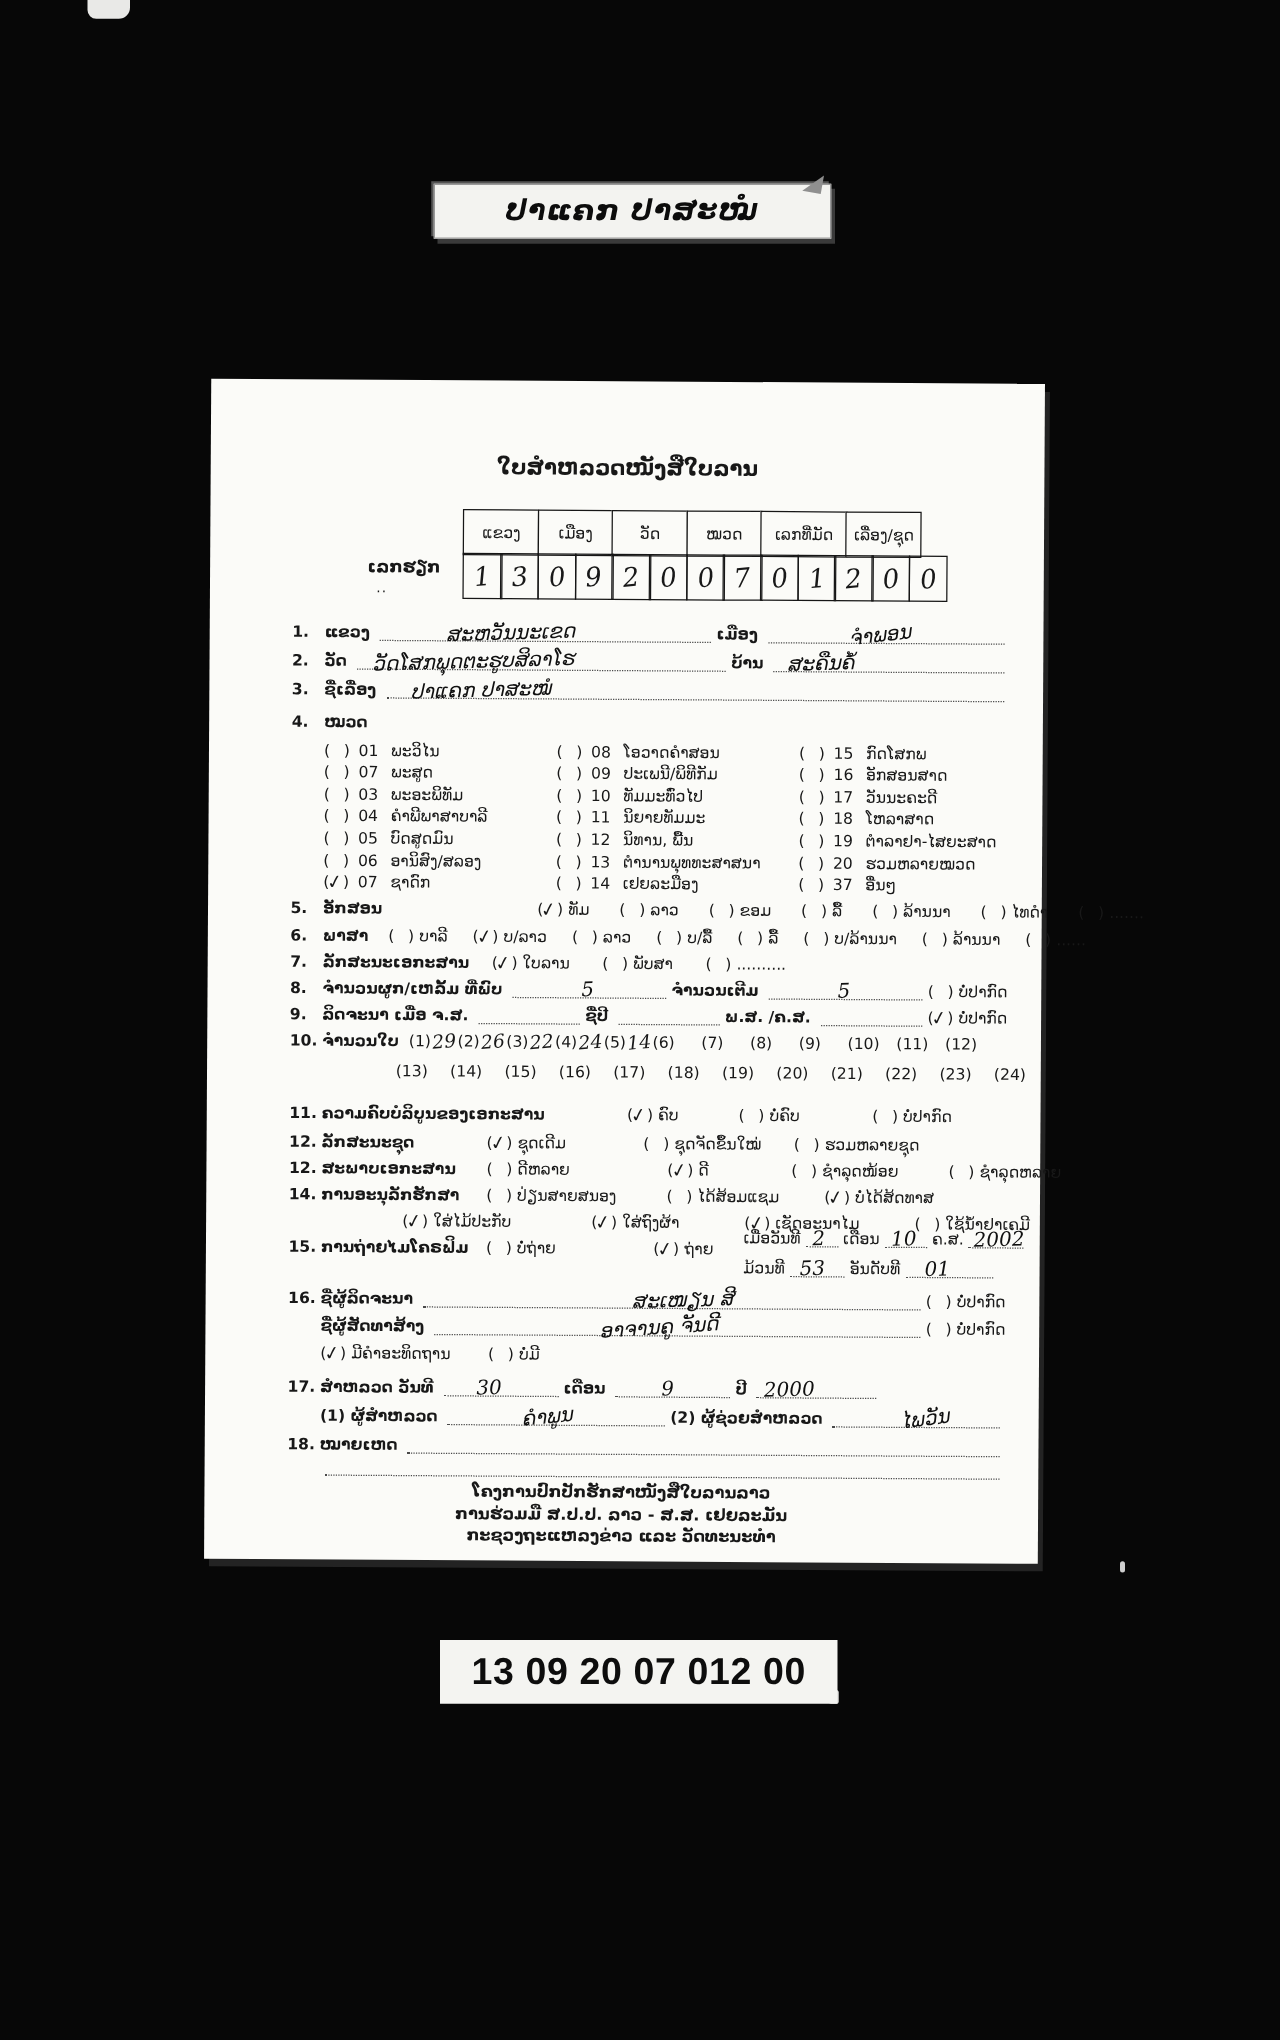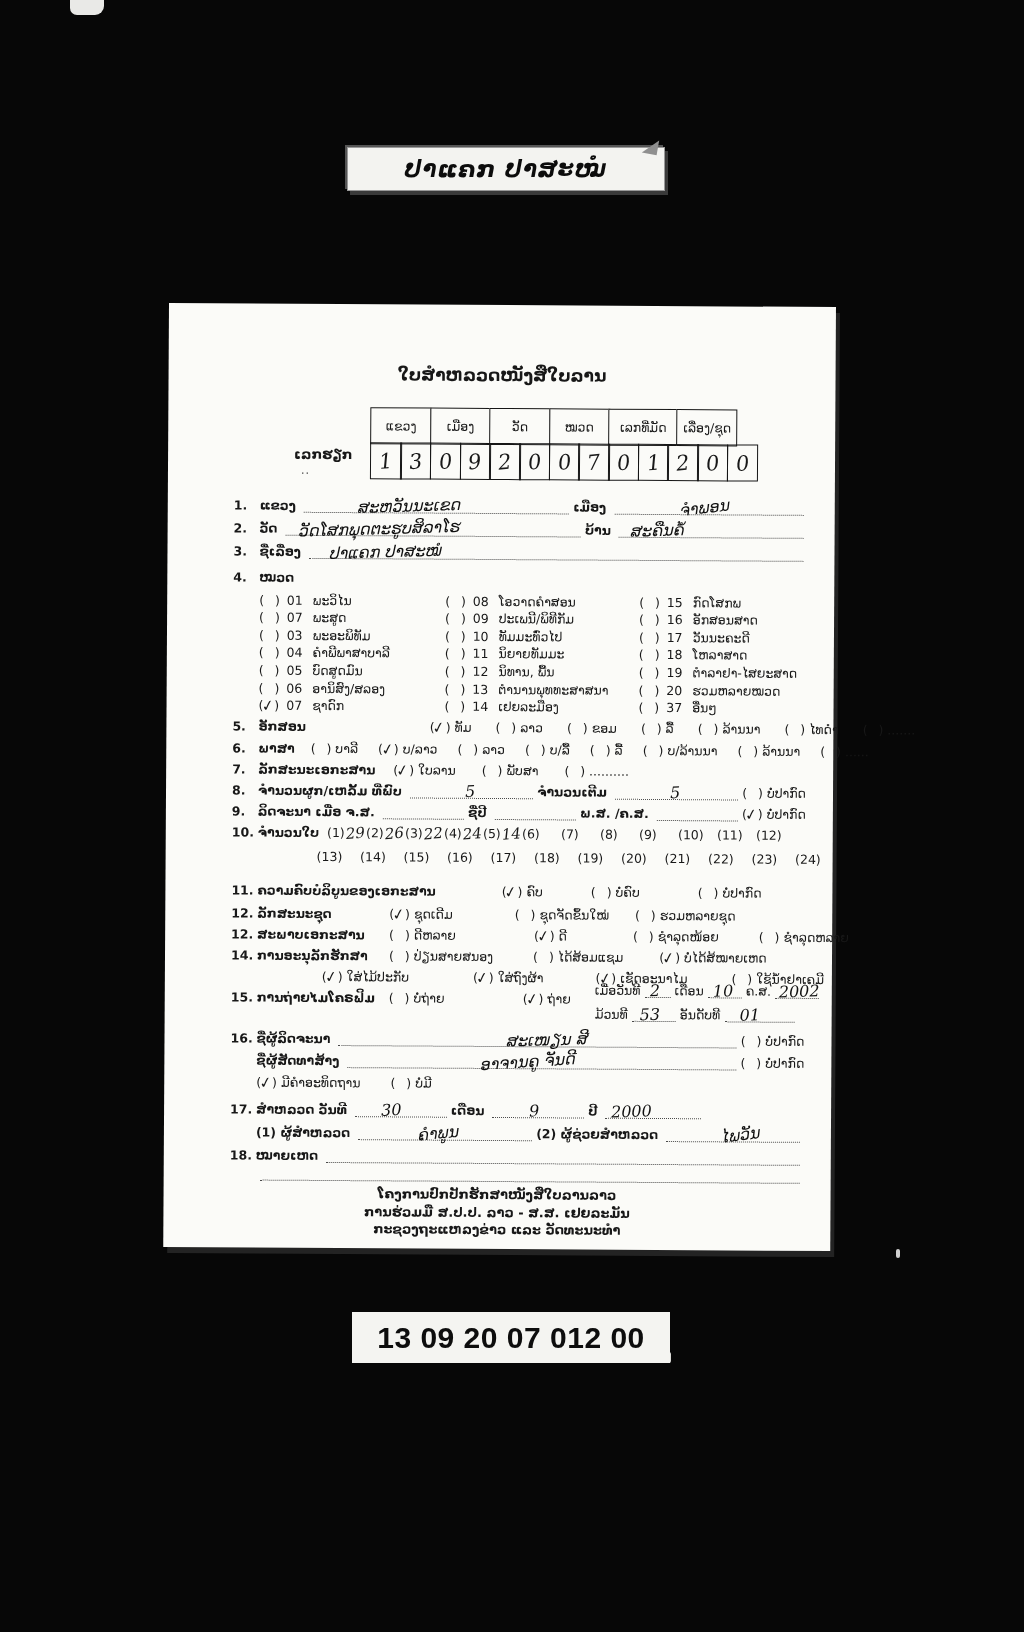--- a/index.html
+++ b/index.html
@@ -770,21 +770,21 @@
     <span class="opt" style="margin-left:40px">
       <span class="cb">
           <i class="tick">✓</i>
         </span>
       <span>ໄດ້ສ້ອມແຊມ</span>
     </span>
     <span class="opt" style="margin-left:36px">
       <span class="cb checked">
           <i class="tick">✓</i>
         </span>
-      <span>ບໍ່ໄດ້ສ້ໝາຍເຫດ</span>
+      <span>ບໍ່ໄດ້ສ້ດທາສ</span>
     </span>
   </div>
 
   <div class="row" style="top:663px;padding-left:91px">
     <span class="opt">
       <span class="cb checked">
           <i class="tick">✓</i>
         </span>
       <span>ໃສ່ໄມ້ປະກັບ</span>
     </span>

